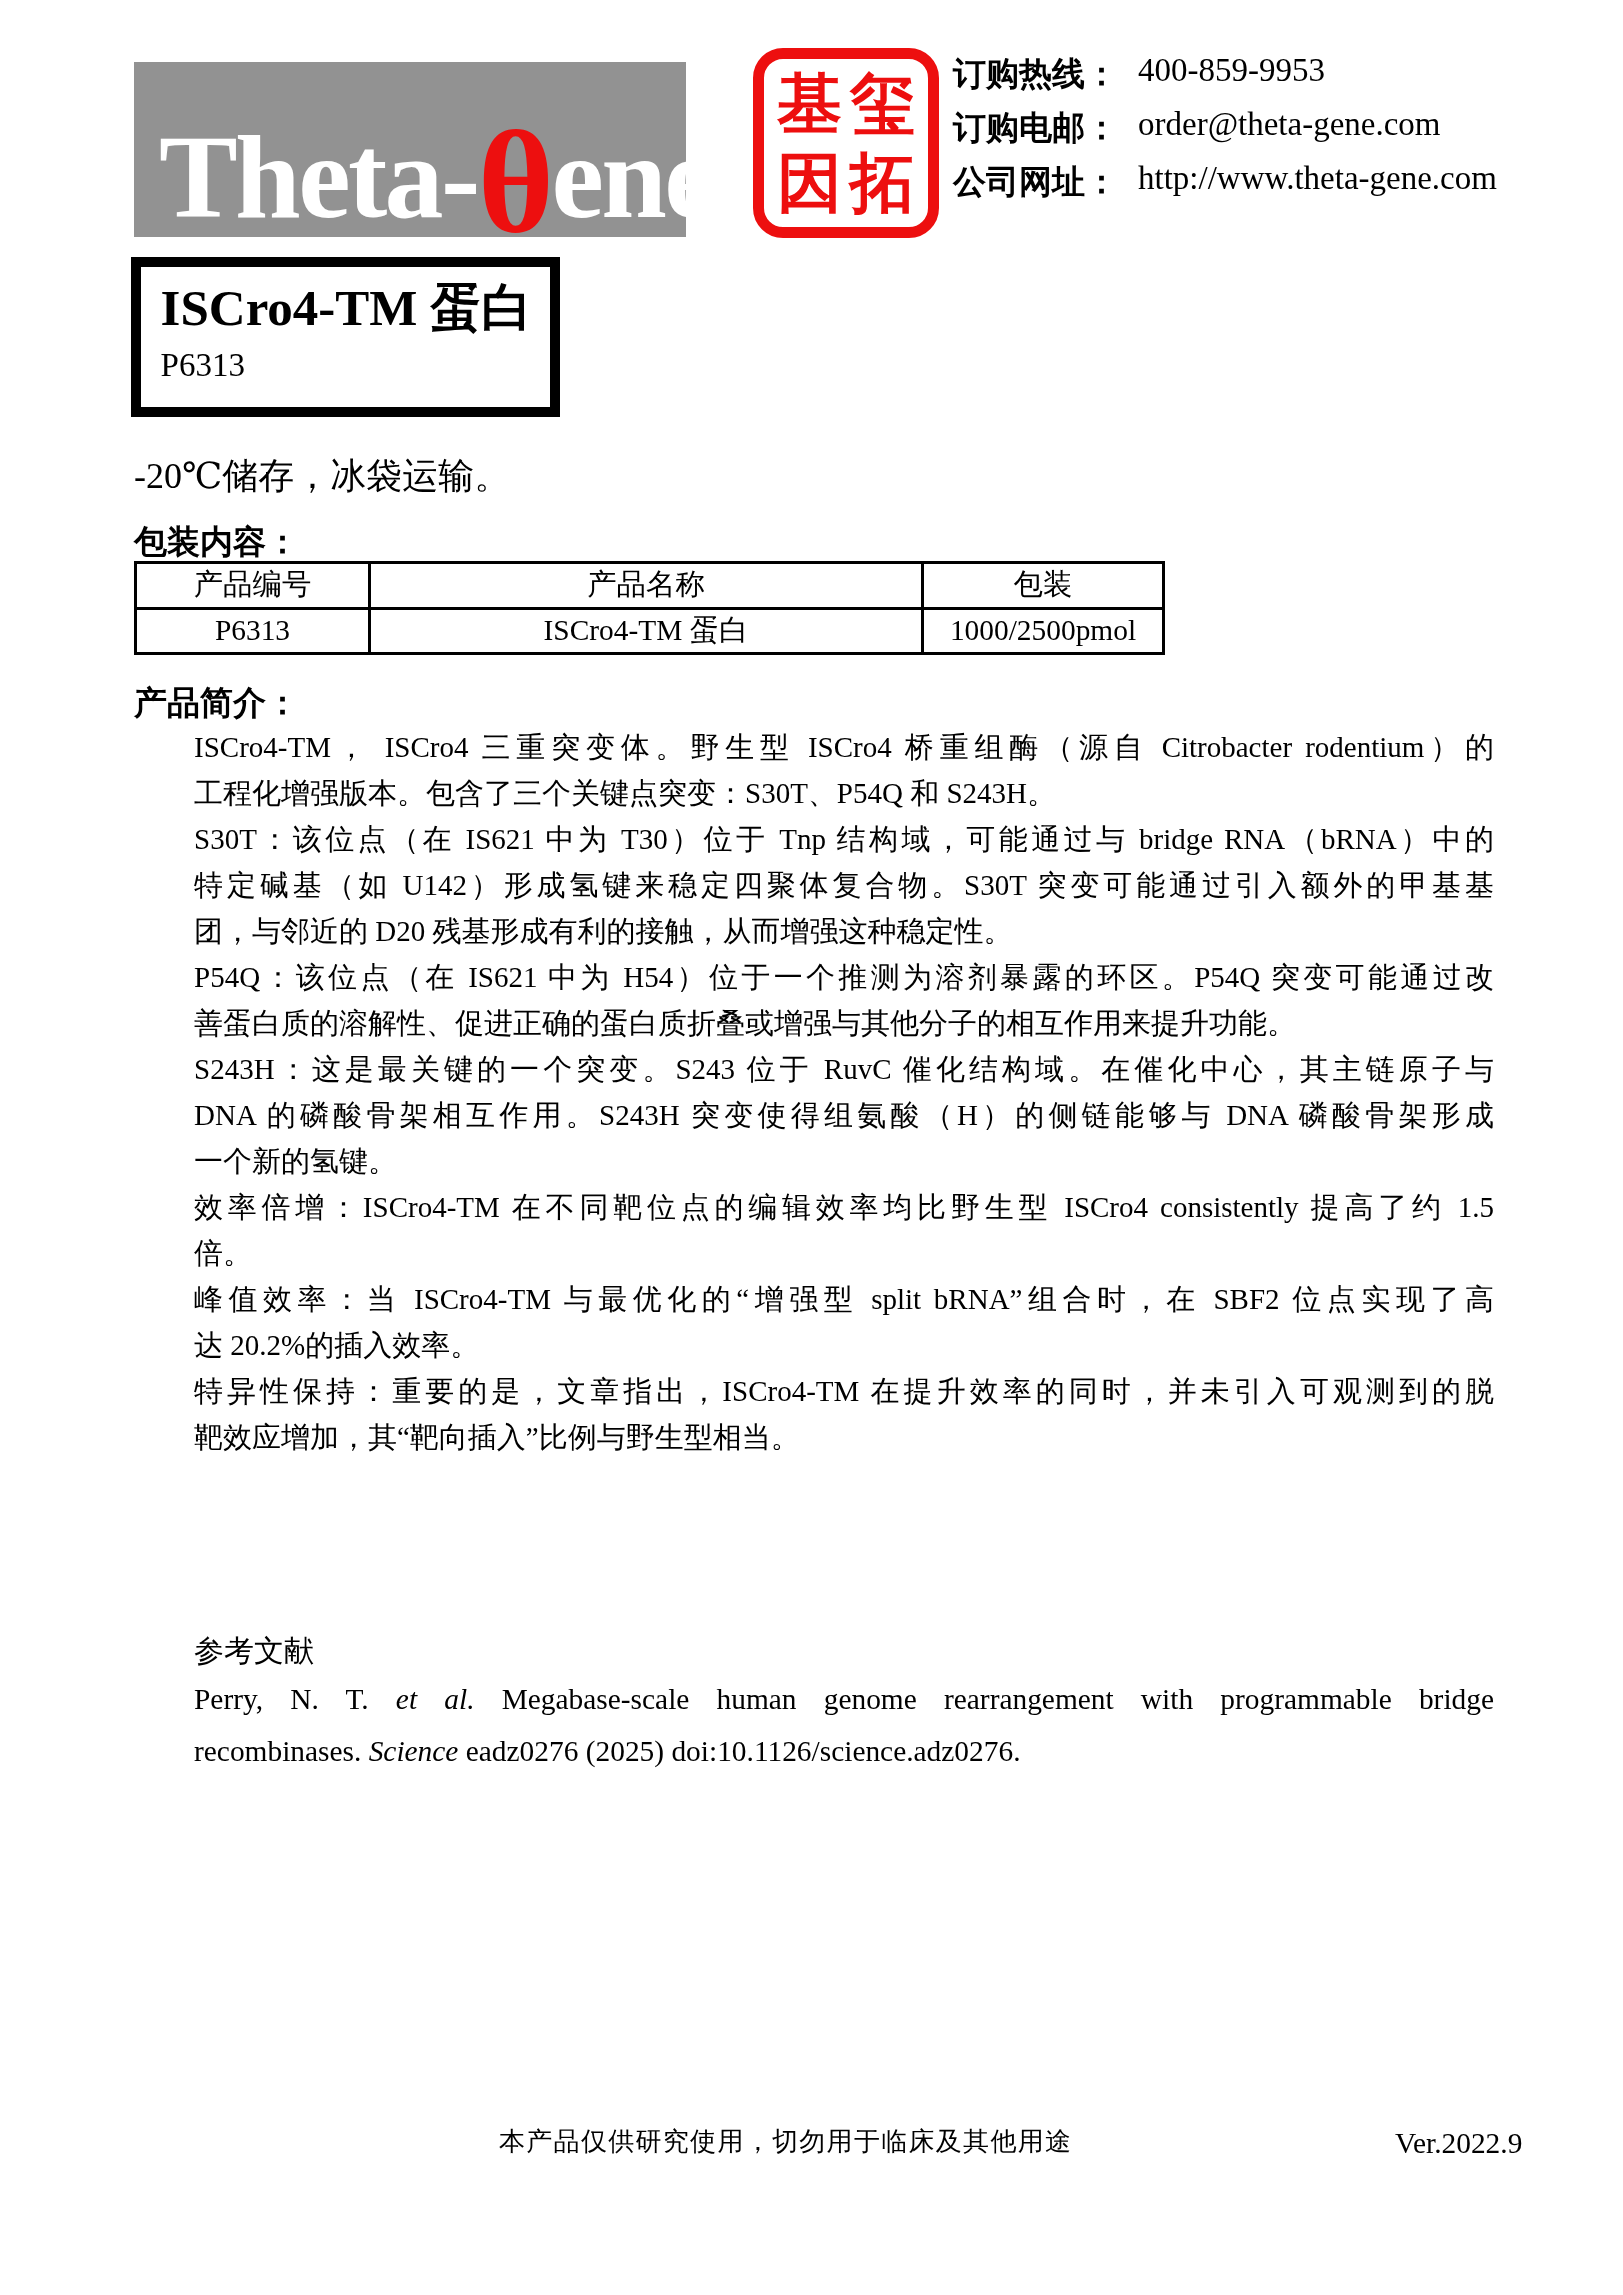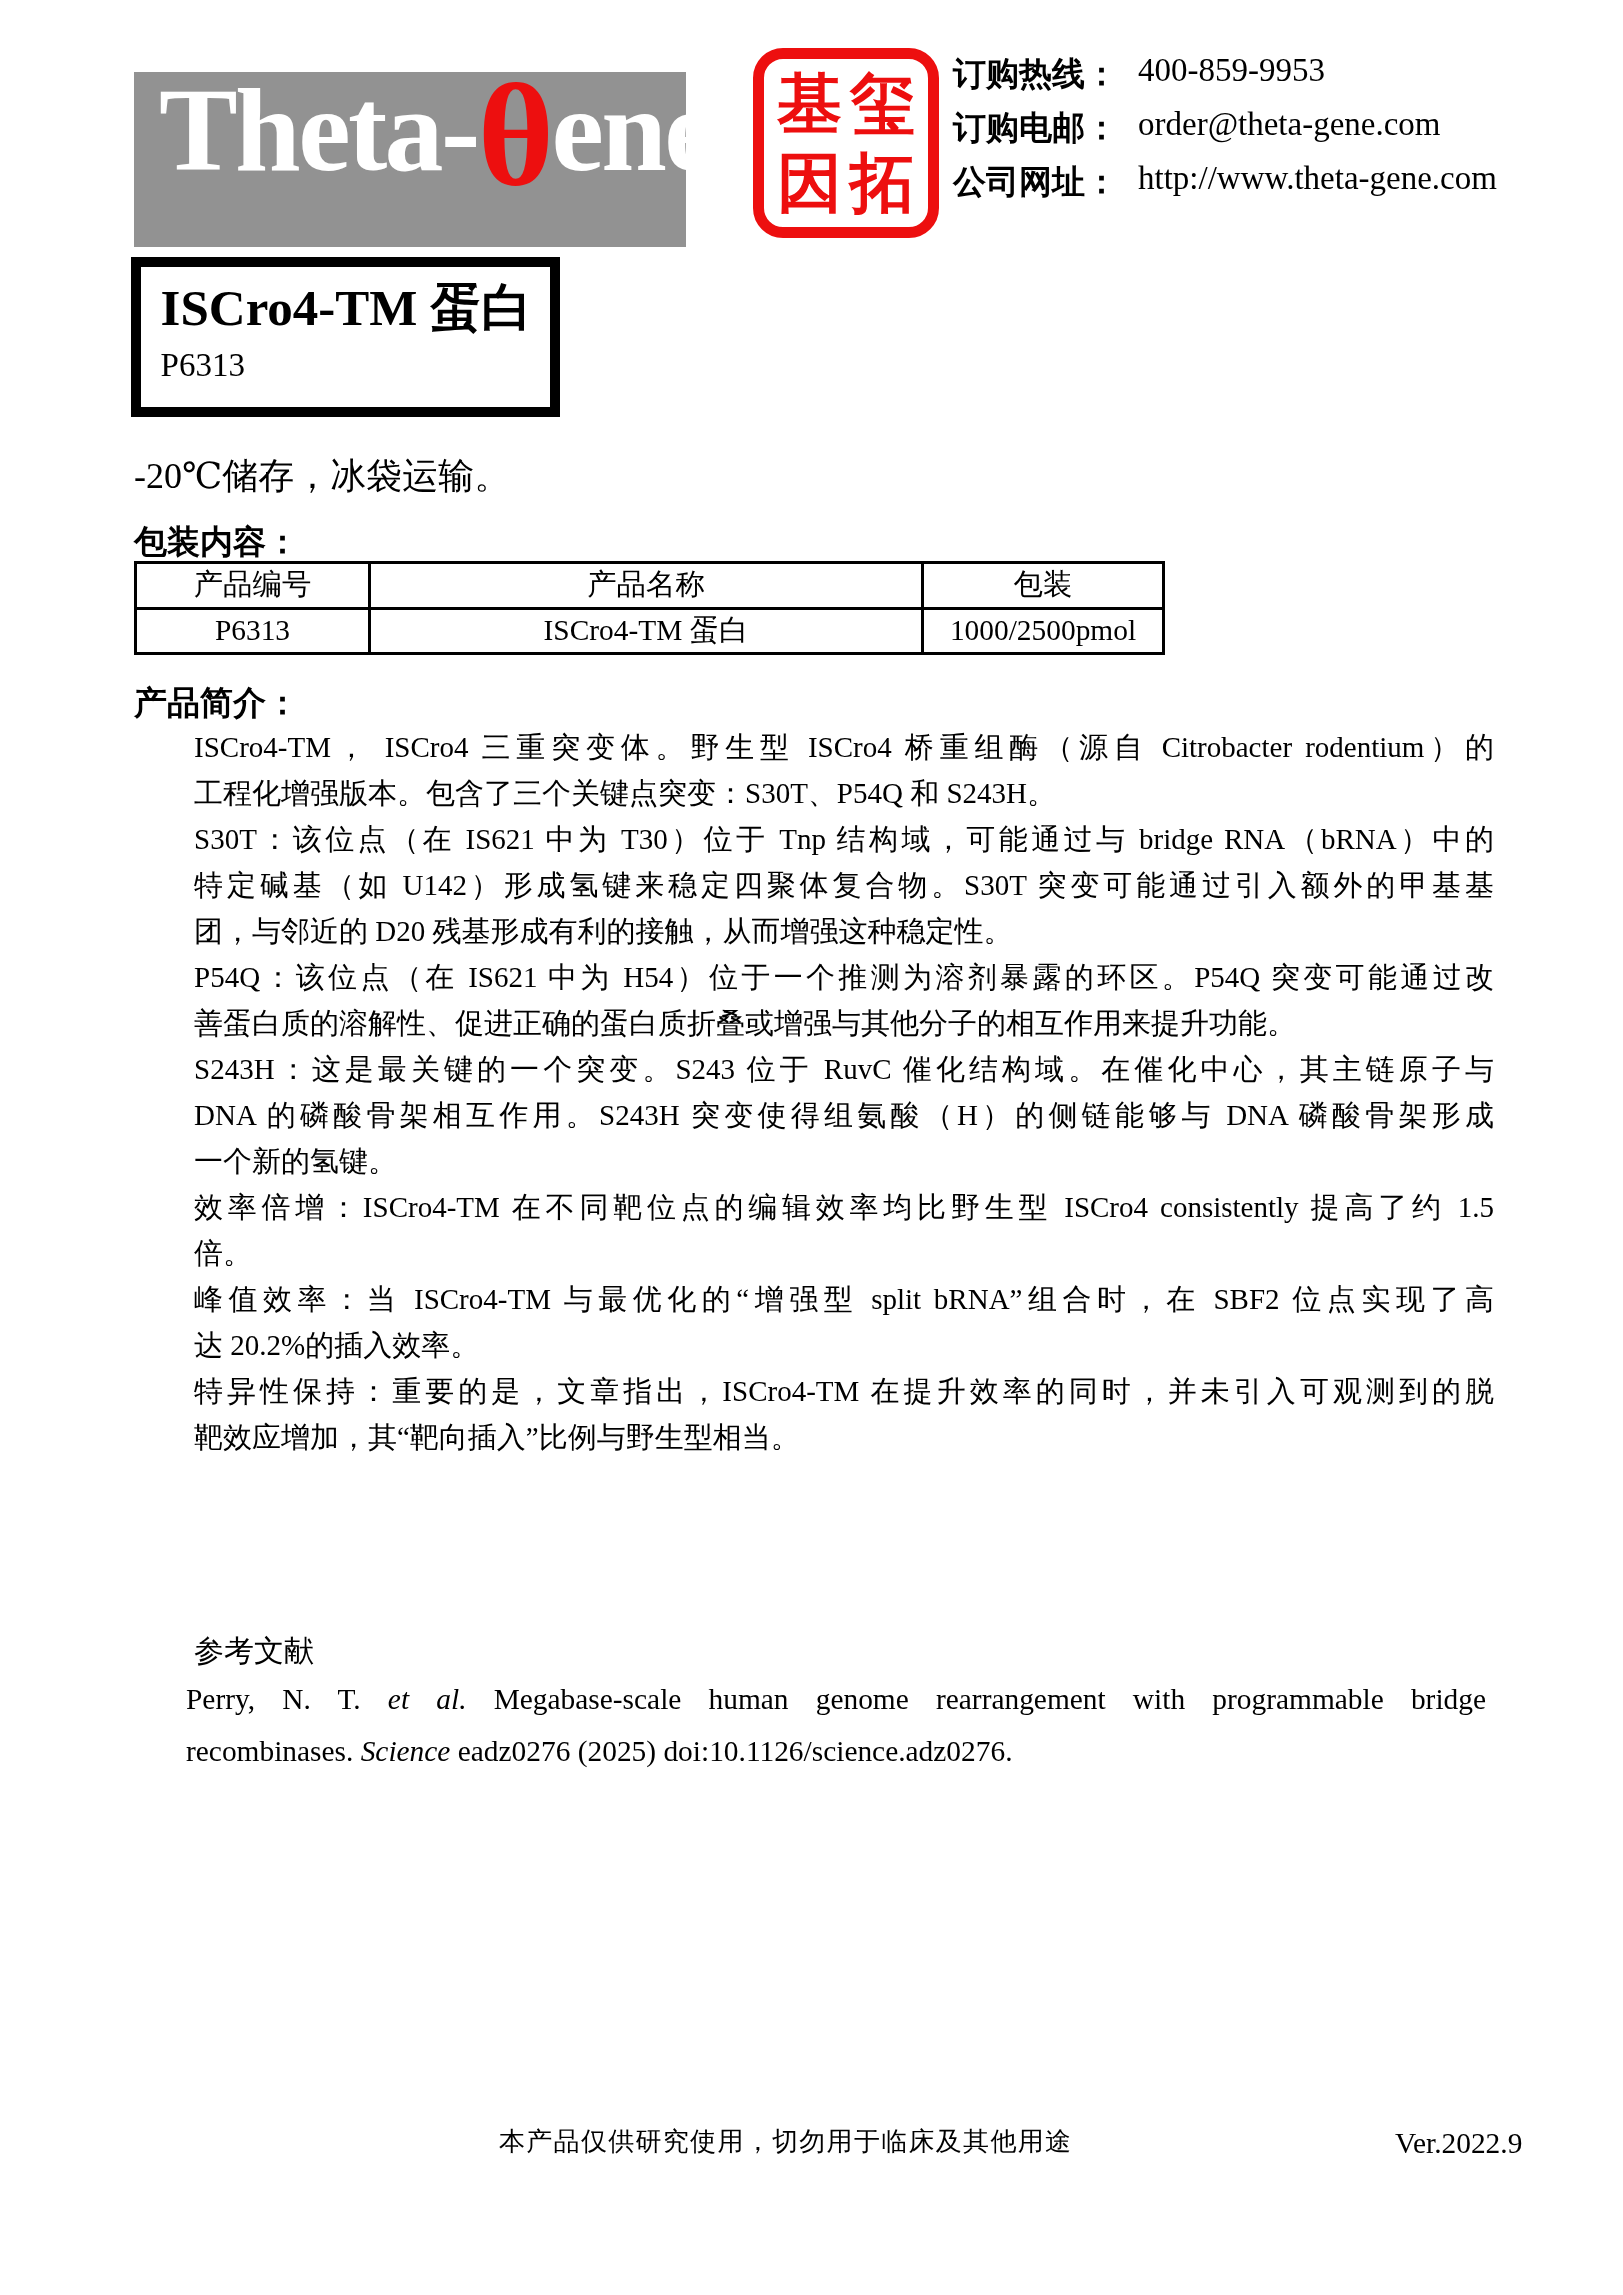--- a/index.html
+++ b/index.html
@@ -8,23 +8,23 @@
     width:1623px; height:2295px;
     margin:0 auto;
     background:#ffffff;
     color:#000;
     font-family:"Liberation Serif","DejaVu Serif",serif;
     overflow:hidden;
   }
 
   
   .logo-box {
-    position:absolute; left:134px; top:72px; width:552px; height:175px;
+    position:absolute; left:134px; top:62px; width:552px; height:175px;
     background:#929292;
-    display:flex; align-items:flex-start;
+    display:flex; align-items:flex-end;
   }
   .logo-text {
     padding-left:25px;
     font-weight:bold; font-size:118px; line-height:1;
     letter-spacing:-2.6px; color:#ffffff; white-space:nowrap;
   }
   .logo-theta {
     font-size:1.24em; line-height:0; vertical-align:-0.10em;
   }
   .seal {
@@ -76,21 +76,21 @@
   .intro-body {
     position:absolute; left:194px; top:724px; width:1300px;
     font-size:29px; line-height:46px;
   }
   .body-line { text-align:justify; text-align-last:justify; }
   .body-line.pl { text-align-last:left; }
 
   
   .ref-heading { position:absolute; left:194px; top:1631px; font-size:30px; }
   .ref-body {
-    position:absolute; left:186px; top:1673px; width:1300px;
+    position:absolute; left:194px; top:1673px; width:1300px;
     font-size:29.4px; line-height:52px;
   }
   .ref-line { text-align:justify; text-align-last:justify; }
   .ref-line.pl { text-align-last:left; }
   .it { font-style:italic; }
 
   
   .disclaimer {
     position:absolute; left:499px; top:2124px;
     font-family:"Liberation Sans","DejaVu Sans",sans-serif;

